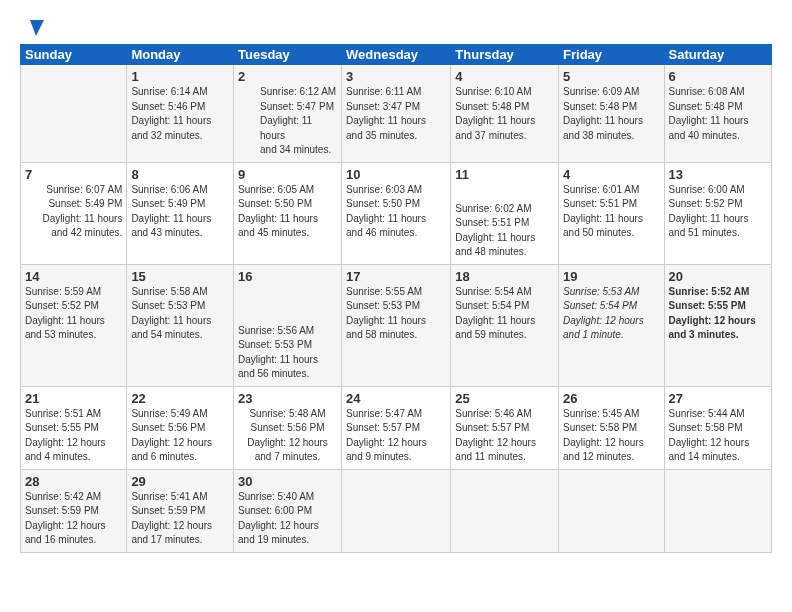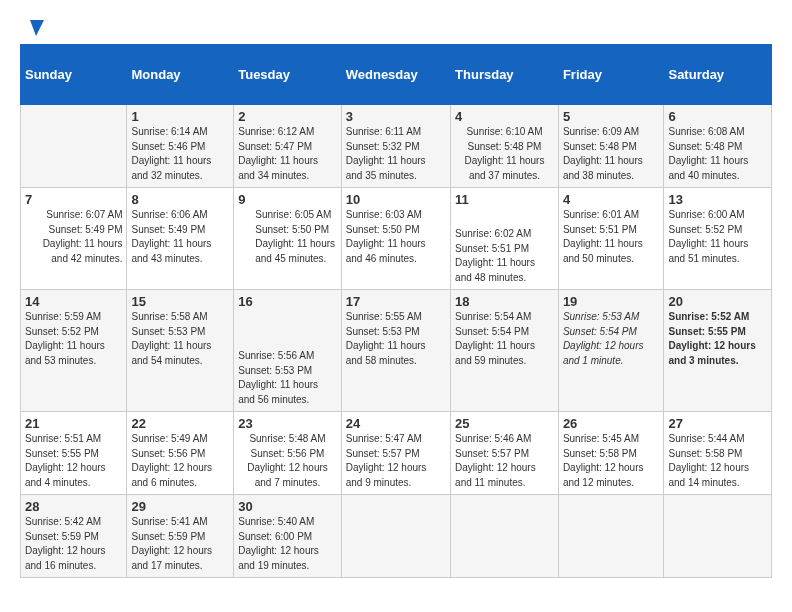--- a/index.html
+++ b/index.html
@@ -39,21 +39,21 @@
       color: #555;
     }
     table {
       width: 100%;
       border-collapse: collapse;
       font-size: 10.5px;
     }
     thead tr th {
       background-color: #1565c0;
       color: #fff;
-      padding: 22px 4px;
+      padding: 2px 4px;
       text-align: left;
       font-size: 13px;
       font-weight: bold;
       border: 1px solid #1565c0;
     }
     tbody tr td {
       border: 1px solid #ccc;
       vertical-align: top;
       padding: 4px 4px;
       width: 113px;
@@ -116,35 +116,35 @@
           <td></td>
           <td>
             <span class="day-num">1</span>
             <div class="day-info" style="white-space: pre-line;">Sunrise: 6:14 AM
 Sunset: 5:46 PM
 Daylight: 11 hours
 and 32 minutes.</div>
           </td>
           <td>
             <span class="day-num">2</span>
-            <div class="day-info" style="white-space: pre-line;">Sunrise: 6:12 AM
+            <div class="day-info" style="white-space: pre-line; margin-left: 22px;">Sunrise: 6:12 AM
 Sunset: 5:47 PM
 Daylight: 11 hours
 and 34 minutes.</div>
           </td>
           <td>
             <span class="day-num">3</span>
             <div class="day-info" style="white-space: pre-line;">Sunrise: 6:11 AM
-Sunset: 5:32 PM
+Sunset: 3:47 PM
 Daylight: 11 hours
 and 35 minutes.</div>
           </td>
           <td>
             <span class="day-num">4</span>
-            <div class="day-info" style="white-space: pre-line; text-align: center;">Sunrise: 6:10 AM
+            <div class="day-info" style="white-space: pre-line;">Sunrise: 6:10 AM
 Sunset: 5:48 PM
 Daylight: 11 hours
 and 37 minutes.</div>
           </td>
           <td>
             <span class="day-num">5</span>
             <div class="day-info" style="white-space: pre-line;">Sunrise: 6:09 AM
 Sunset: 5:48 PM
 Daylight: 11 hours
 and 38 minutes.</div>
@@ -167,21 +167,21 @@
           </td>
           <td>
             <span class="day-num">8</span>
             <div class="day-info" style="white-space: pre-line;">Sunrise: 6:06 AM
 Sunset: 5:49 PM
 Daylight: 11 hours
 and 43 minutes.</div>
           </td>
           <td>
             <span class="day-num">9</span>
-            <div class="day-info" style="white-space: pre-line; margin-left: 17px;">Sunrise: 6:05 AM
+            <div class="day-info" style="white-space: pre-line;">Sunrise: 6:05 AM
 Sunset: 5:50 PM
 Daylight: 11 hours
 and 45 minutes.</div>
           </td>
           <td>
             <span class="day-num">10</span>
             <div class="day-info" style="white-space: pre-line;">Sunrise: 6:03 AM
 Sunset: 5:50 PM
 Daylight: 11 hours
 and 46 minutes.</div>

